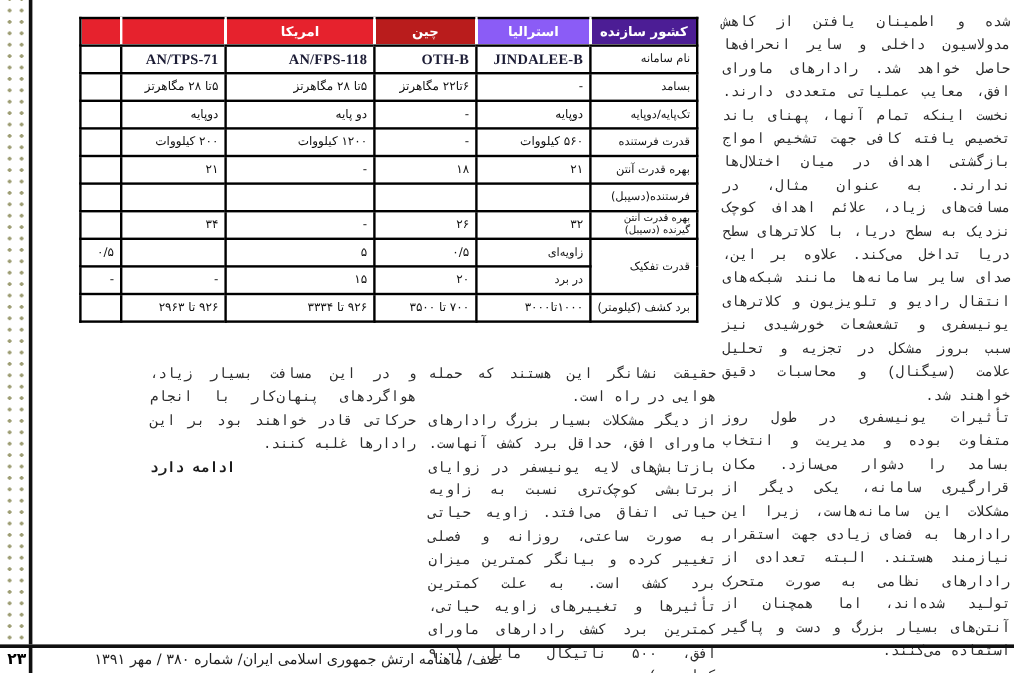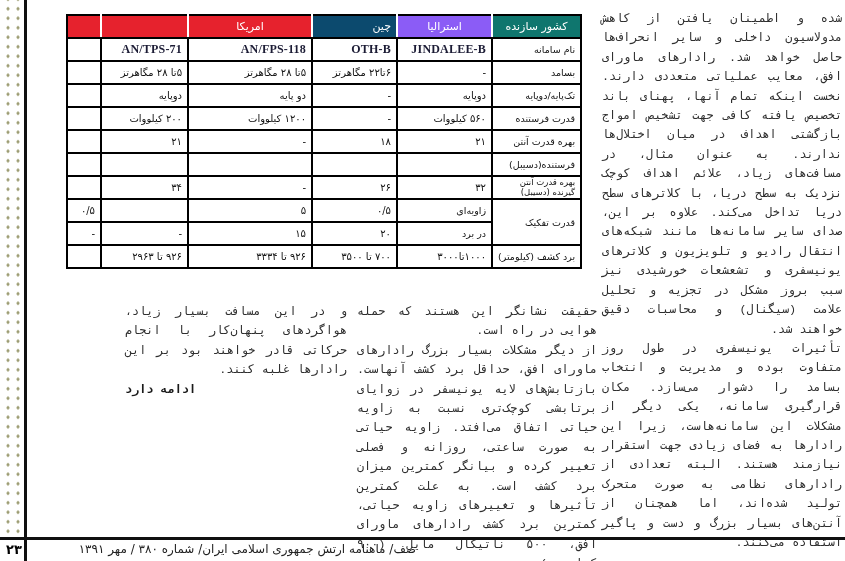--- a/index.html
+++ b/index.html
@@ -19,21 +19,21 @@
   .footer-pageno{position:absolute;left:0;top:539px;width:28px;height:22px;line-height:22px;
     text-align:center;font-weight:bold;font-size:13px;color:#000;}
   .footer-sep{position:absolute;left:24px;top:540px;width:3px;height:21px;background:#101010;}
   .footer-text{position:absolute;left:44px;top:542px;width:372px;direction:rtl;
     font-size:12px;color:#222;}
   
   .table-wrap{position:absolute;left:66px;top:14px;}
   table{border-collapse:collapse;direction:rtl;}
   th,td{border:2px solid #000;height:21px;padding:0 5px;font-size:10px;color:#111;
     text-align:right;white-space:nowrap;overflow:hidden;}
-  th.red{background:#e6222d;color:#fff;font-weight:normal;font-size:11px;text-align:center;
+  th.red{background:#e6222d;color:#fff;font-weight:bold;font-size:11px;text-align:center;
     border-left-color:#fff;border-right-color:#fff;border-top-color:#000;border-bottom-color:#000;}
   th.red:first-child{border-right-color:#000;}
   th.red:last-child{border-left-color:#000;}
   td.lbl{font-size:9.5px;}
   td.lbl-wrap{font-size:8.5px;line-height:9.5px;white-space:normal;}
   td.latin{font-family:"Liberation Serif", serif;font-weight:bold;font-size:12px;color:#1c1c35;
     letter-spacing:0.2px;}
   td.sub{font-size:9.5px;}
   
   .col{position:absolute;direction:rtl;text-align:justify;color:#2e2e2e;
@@ -55,23 +55,23 @@
     <colgroup>
       <col style="width:84px">
         <col style="width:95px">
         <col style="width:85px">
       <col style="width:124px">
         <col style="width:87px">
         <col style="width:34px">
     </colgroup>
     <tbody>
         <tr>
-      <th class="red" style="background: #0f766e; text-align: center;">کشور سازنده</th>
+      <th class="red" style="background: #4c1d95; text-align: center;">کشور سازنده</th>
       <th class="red" style="background: #8b5cf6;">استرالیا</th>
-      <th class="red" style="background: #0c4a6e; text-align: right;">چین</th>
+      <th class="red" style="background: #b91c1c;">چین</th>
       <th class="red" style="background: rgb(230, 34, 45);">امریکا</th>
       <th class="red" style="background: rgb(230, 34, 45);"></th>
       <th class="red" style="background: rgb(230, 34, 45);"></th>
     </tr>
     <tr>
       <td class="lbl">نام سامانه</td>
       <td class="latin">JINDALEE-B</td>
       <td class="latin">OTH-B</td>
       <td class="latin">AN/FPS-118</td>
       <td class="latin">AN/TPS-71</td>

